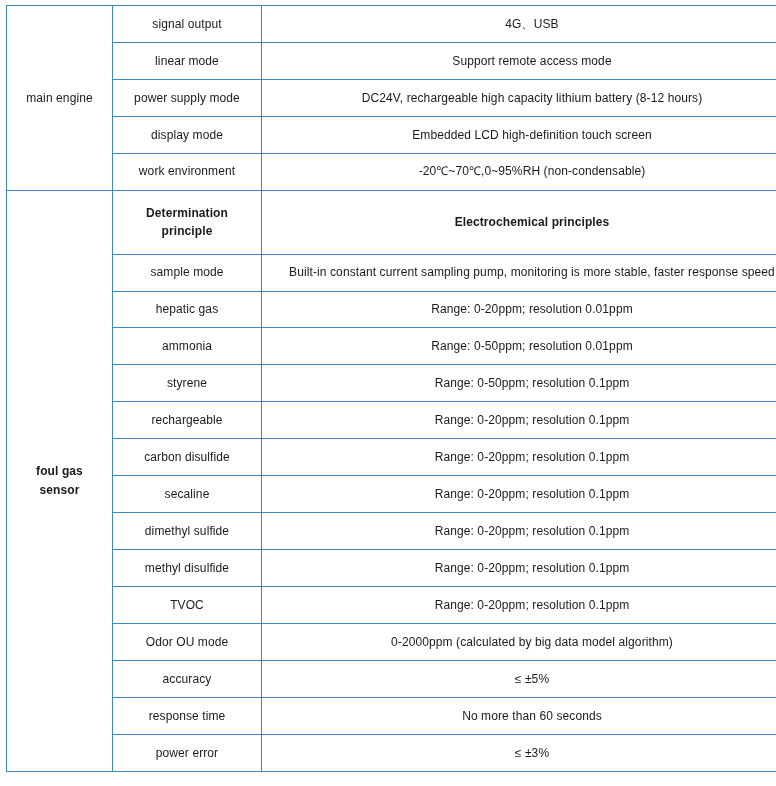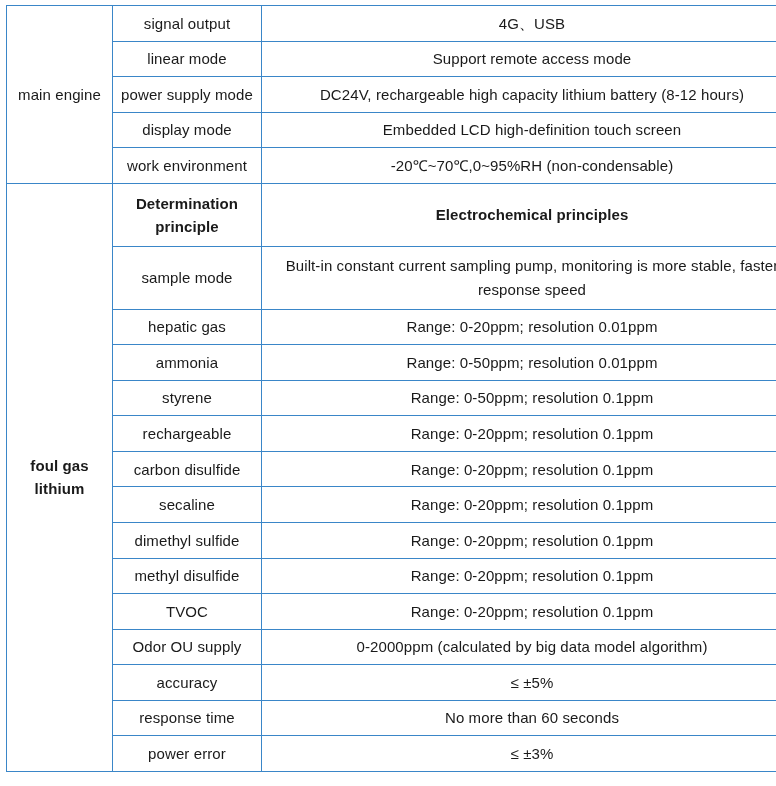--- a/index.html
+++ b/index.html
@@ -29,21 +29,21 @@
     table-layout: fixed;
     width: 759px;
     height: 767px;
     border: 1px solid #3a86c8;
   }
 
   table.spec-table td {
     border: 1px solid #3a86c8;
     text-align: center;
     vertical-align: middle;
-    font-size: 15px;
+    font-size: 12px;
     color: #1a1a1a;
     padding: 3px 6px;
     line-height: 1.55;
     letter-spacing: 0.1px;
   }
 
   td.group-cell {
     width: 93px;
     font-size: 11.5px;
     line-height: 1.9;
@@ -86,21 +86,21 @@
         <tr>
           <td class="param-cell">display mode</td>
           <td class="value-cell">Embedded LCD high-definition touch screen</td>
         </tr>
         <tr>
           <td class="param-cell">work environment</td>
           <td class="value-cell">-20℃~70℃,0~95%RH (non-condensable)</td>
         </tr>
         <tr class="section-start">
           <td class="group-cell" rowspan="15">foul gas
-lithium</td>
+sensor</td>
           <td class="param-cell">Determination principle</td>
           <td class="value-cell">Electrochemical principles</td>
         </tr>
         <tr>
           <td class="param-cell">sample mode</td>
           <td class="value-cell">Built-in constant current sampling pump, monitoring is more stable, faster response speed</td>
         </tr>
         <tr>
           <td class="param-cell">hepatic gas</td>
           <td class="value-cell">Range: 0-20ppm; resolution 0.01ppm</td>
@@ -131,21 +131,21 @@
         </tr>
         <tr>
           <td class="param-cell">methyl disulfide</td>
           <td class="value-cell">Range: 0-20ppm; resolution 0.1ppm</td>
         </tr>
         <tr>
           <td class="param-cell">TVOC</td>
           <td class="value-cell">Range: 0-20ppm; resolution 0.1ppm</td>
         </tr>
         <tr>
-          <td class="param-cell">Odor OU supply</td>
+          <td class="param-cell">Odor OU mode</td>
           <td class="value-cell">0-2000ppm (calculated by big data model algorithm)</td>
         </tr>
         <tr>
           <td class="param-cell">accuracy</td>
           <td class="value-cell">≤ ±5%</td>
         </tr>
         <tr>
           <td class="param-cell">response time</td>
           <td class="value-cell">No more than 60 seconds</td>
         </tr>

